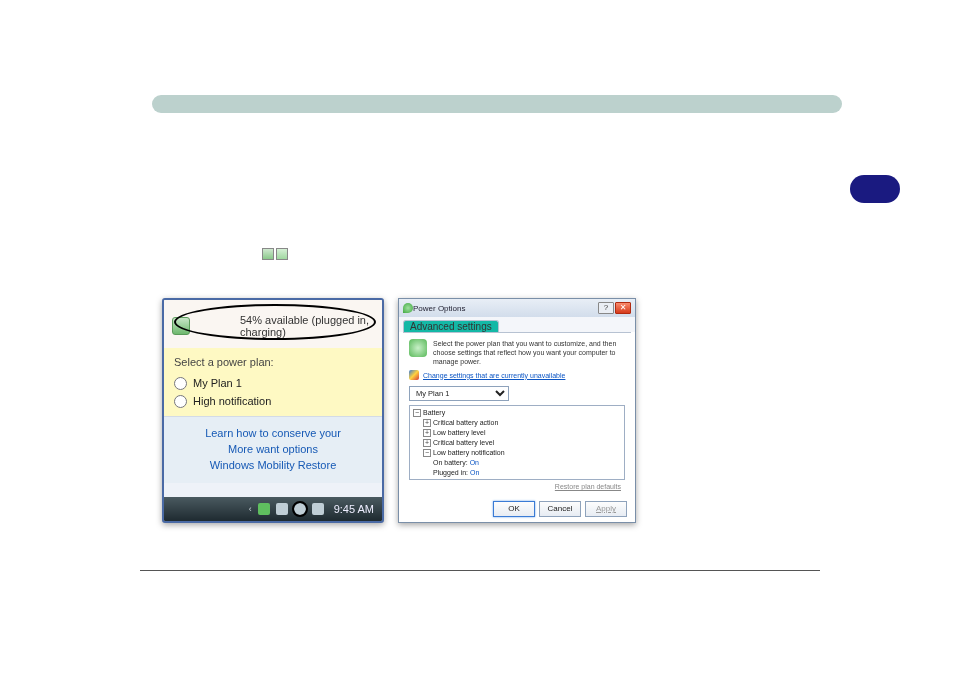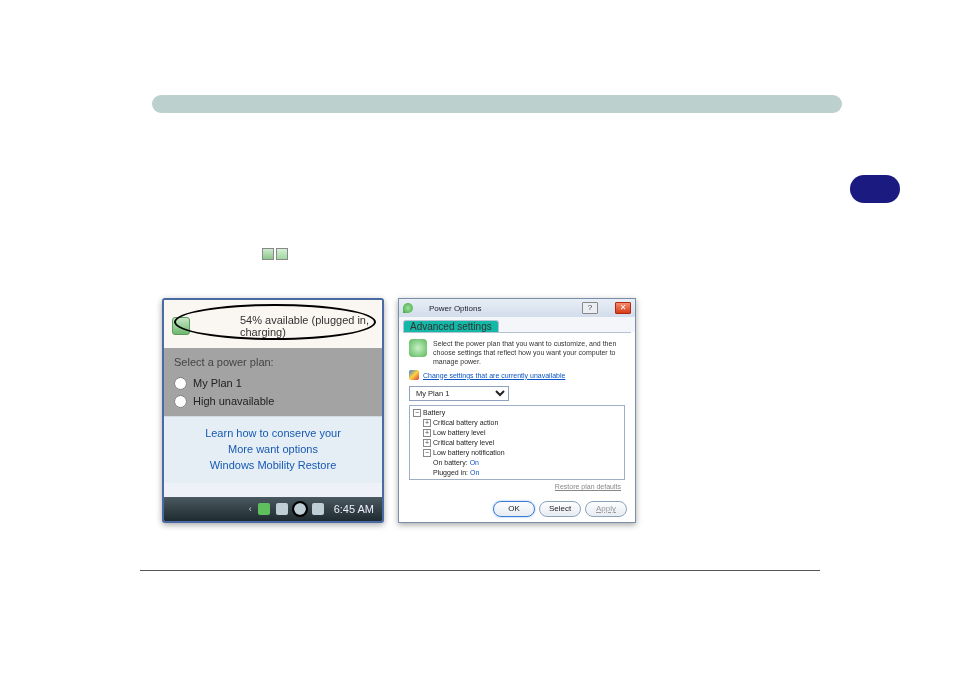--- a/index.html
+++ b/index.html
@@ -14,37 +14,37 @@
   .small-icons .ico.b { background: linear-gradient(#d5f0d5,#a0d8a0); }
 
   
   .popup { position: absolute; left: 162px; top: 298px; width: 222px; height: 225px; border: 2px solid #4a6aa5; border-radius: 3px; overflow: hidden; box-shadow: 0 2px 6px rgba(0,0,0,0.35); background: #eef2f8; }
   .popup-top { padding: 6px 8px 10px 8px; background: #faf6f2; }
   .status-row { display: flex; align-items: center; gap: 6px; padding-top: 8px; }
   .batt-icon { width: 18px; height: 18px; border-radius: 3px; background: linear-gradient(#c8e6c8,#6db86d); border: 1px solid #5a9a5a; flex: 0 0 auto; }
   .status-text { font-size: 11px; color: #333; padding-left: 44px; }
   .ellipse { position: absolute; left: 10px; top: 4px; width: 202px; height: 36px; border: 2px solid #000; border-radius: 50%; pointer-events: none; }
 
-  .plans { padding: 8px 10px 6px 10px; background: #a3a3a3; }
+  .plans { padding: 8px 10px 6px 10px; background: #fef9c3; }
   .plans-title { font-size: 11px; color: #444; margin-bottom: 6px; }
   .plan-row { display: flex; align-items: center; gap: 6px; font-size: 11px; color: #222; line-height: 18px; }
   .plan-row input { accent-color: #2a6fc9; }
 
   .popup-links { background: #e6eef5; padding: 8px 0 10px 0; text-align: center; border-top: 1px solid #d3dbe6; }
   .popup-links a { display: block; font-size: 11px; color: #1659b5; text-decoration: none; line-height: 16px; }
 
   .taskbar { position: absolute; bottom: 0; left: 0; right: 0; height: 24px; background: linear-gradient(#4a5a60,#1e2a30); display: flex; align-items: center; justify-content: flex-end; padding: 0 8px; gap: 6px; }
   .tray-ico { width: 12px; height: 12px; background: #bfcdd5; border-radius: 2px; font-size: 9px; text-align: center; line-height: 12px; color: #333; }
   .tray-ico.green { background: #5fbf5f; }
   .tray-ico.circled { outline: 2px solid #000; border-radius: 50%; }
   .taskbar .clock { color: #eef; font-size: 11px; margin-left: 4px; }
 
   
   .dialog { position: absolute; left: 398px; top: 298px; width: 238px; height: 225px; border: 1px solid #7a8fa8; background: #fff; box-shadow: 0 2px 6px rgba(0,0,0,0.35); display: flex; flex-direction: column; font-size: 8px; }
-  .dlg-title { height: 18px; background: linear-gradient(#e8eef6,#d2ddeb); display: flex; align-items: center; padding: 0 4px; gap: 16px; }
+  .dlg-title { height: 18px; background: linear-gradient(#e8eef6,#d2ddeb); display: flex; align-items: center; padding: 0 4px; gap: 0; }
   .dlg-title .leaf { width: 10px; height: 10px; background: radial-gradient(#9fe09f,#3fa83f); border-radius: 50% 50% 50% 0; }
   .dlg-title .title-text { flex: 1; color: #223; }
   .winbtn { width: 16px; height: 12px; border: 1px solid #888; background: #eaeef4; margin-left: 1px; text-align: center; line-height: 10px; font-size: 8px; color: #444; border-radius: 1px; cursor: pointer; }
   .winbtn.close { background: linear-gradient(#f98a6c,#d63a1a); color: #fff; border-color: #b02a10; }
 
   .tab-strip { background: #f4f6fa; padding-top: 3px; }
   .tab { display: inline-block; background: #14b8a6; border: 1px solid #b7c2d2; border-bottom: none; padding: 0 6px; font-size: 10px; color: #333; border-radius: 3px 3px 0 0; margin-left: 4px; }
 
   .dlg-body { flex: 1; border-top: 1px solid #b7c2d2; margin: 0 4px; background: #fff; padding: 6px; display: flex; flex-direction: column; overflow: hidden; }
   .desc-row { display: flex; gap: 6px; }
@@ -58,21 +58,21 @@
 
   .tree-box { margin-top: 4px; border: 1px solid #9eaec4; height: 92px; padding: 2px 3px; overflow: hidden; font-size: 7px; color: #222; line-height: 10px; position: relative; }
   .tree-node { display: flex; align-items: center; gap: 2px; }
   .exp { width: 8px; height: 8px; border: 1px solid #888; text-align: center; line-height: 6px; font-size: 7px; color: #444; background: #fff; }
   .ind1 { padding-left: 10px; }
   .ind2 { padding-left: 20px; }
   .val-on { color: #0b55c4; }
   .restore-link { font-size: 7px; color: #888; text-decoration: underline; margin-top: 3px; text-align: right; padding-right: 4px; }
 
   .dlg-buttons { height: 26px; display: flex; align-items: center; justify-content: flex-end; gap: 4px; padding: 0 8px; }
-  .btn { min-width: 42px; height: 16px; font-size: 8px; border: 1px solid #8ea2bb; background: linear-gradient(#fdfdfd,#e7ecf3); border-radius: 8px; text-align: center; line-height: 14px; color: #222; cursor: pointer; }
+  .btn { min-width: 42px; height: 16px; font-size: 8px; border: 1px solid #8ea2bb; background: linear-gradient(#fdfdfd,#e7ecf3); border-radius: 0; text-align: center; line-height: 14px; color: #222; cursor: pointer; }
   .btn.default { border: 1px solid #3a7bd5; box-shadow: 0 0 2px #6fa6e8; }
   .btn.disabled { color: #999; cursor: default; text-decoration: underline; }
 
   .footer-rule { position: absolute; left: 140px; top: 570px; width: 680px; height: 1px; background: #555; }
 </style>
 </head>
 <body>
 
 <div class="header-bar"></div>
 <div class="side-badge"></div>
@@ -91,35 +91,35 @@
     </div>
   </div>
   <div class="plans">
     <div class="plans-title">Select a power plan:</div>
     <label class="plan-row">
       <input type="radio" name="plan" style="">
       <span>My Plan 1</span>
     </label>
     <label class="plan-row">
       <input type="radio" name="plan" style="">
-      <span>High unavailable</span>
+      <span>High notification</span>
     </label>
   </div>
   <div class="popup-links">
     <a href="#">Learn how to conserve your</a>
     <a href="#">More want options</a>
     <a href="#">Windows Mobility Restore</a>
   </div>
   <div class="taskbar">
     <span style="color:#cfd8df;font-size:9px;">‹</span>
     <div class="tray-ico green"></div>
     <div class="tray-ico"></div>
     <div class="tray-ico circled"></div>
     <div class="tray-ico"></div>
-    <span class="clock">6:45 AM</span>
+    <span class="clock">9:45 AM</span>
   </div>
 </div>
 
 <div class="dialog">
   <div class="dlg-title">
     <div class="leaf"></div>
     <div class="title-text">Power Options</div>
     <div class="winbtn">?</div>
     <div class="winbtn close">✕</div>
   </div>
@@ -167,18 +167,18 @@
       <div class="tree-node ind2">
           <span>Plugged in:</span> 
           <span class="val-on">On</span>
         </div>
 
     </div>
     <div class="restore-link">Restore plan defaults</div>
   </div>
   <div class="dlg-buttons">
     <div class="btn default">OK</div>
-    <div class="btn">Select</div>
+    <div class="btn">Cancel</div>
     <div class="btn disabled">Apply</div>
   </div>
 </div>
 
 <div class="footer-rule"></div>
 
 </body></html>

